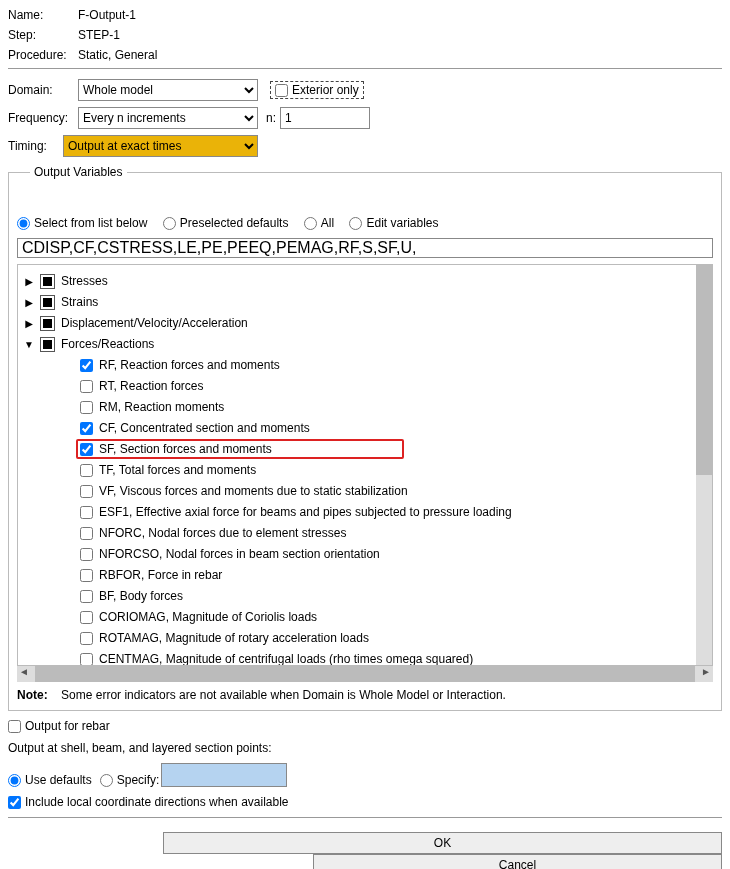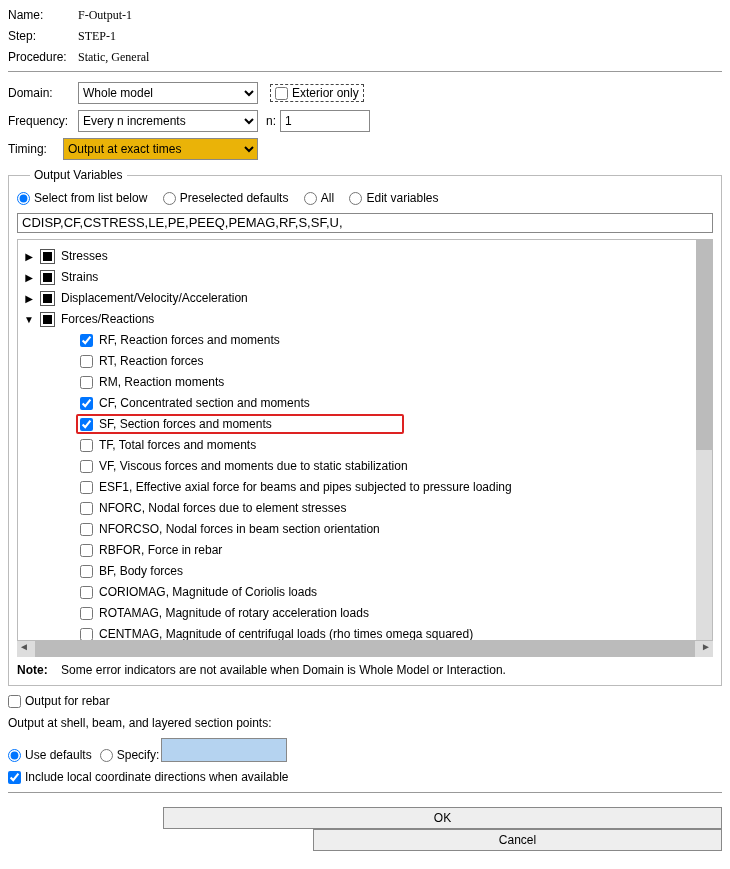--- a/index.html
+++ b/index.html
@@ -14,21 +14,20 @@
   }
   .header-row {
     display: flex;
     margin-bottom: 6px;
   }
   .header-label {
     width: 70px;
   }
   .header-value {
     flex: 1;
-    font-family: Liberation Serif, serif;
   }
   hr.divider {
     border: none;
     border-top: 1px solid #999;
     margin: 6px 0 10px 0;
   }
   .form-row {
     display: flex;
     align-items: center;
     margin-bottom: 6px;
@@ -71,29 +70,30 @@
     border: 1px solid #bbb;
     margin: 8px 0;
     padding: 8px;
   }
   legend {
     padding: 0 4px;
     margin-left: 13px;
   }
   .radio-row {
     margin-bottom: 8px;
+    margin-top: 28px;
   }
   .radio-row label {
     margin-right: 12px;
   }
   .variables-input {
     width: 100%;
     height: 20px;
     border: 1px solid #888;
-    font-size: 13px;
+    font-size: 16px;
     padding: 1px 4px;
     box-sizing: border-box;
     margin-bottom: 6px;
   }
   .tree-container {
     border: 1px solid #bbb;
     height: 400px;
     overflow: hidden;
     position: relative;
     display: flex;

